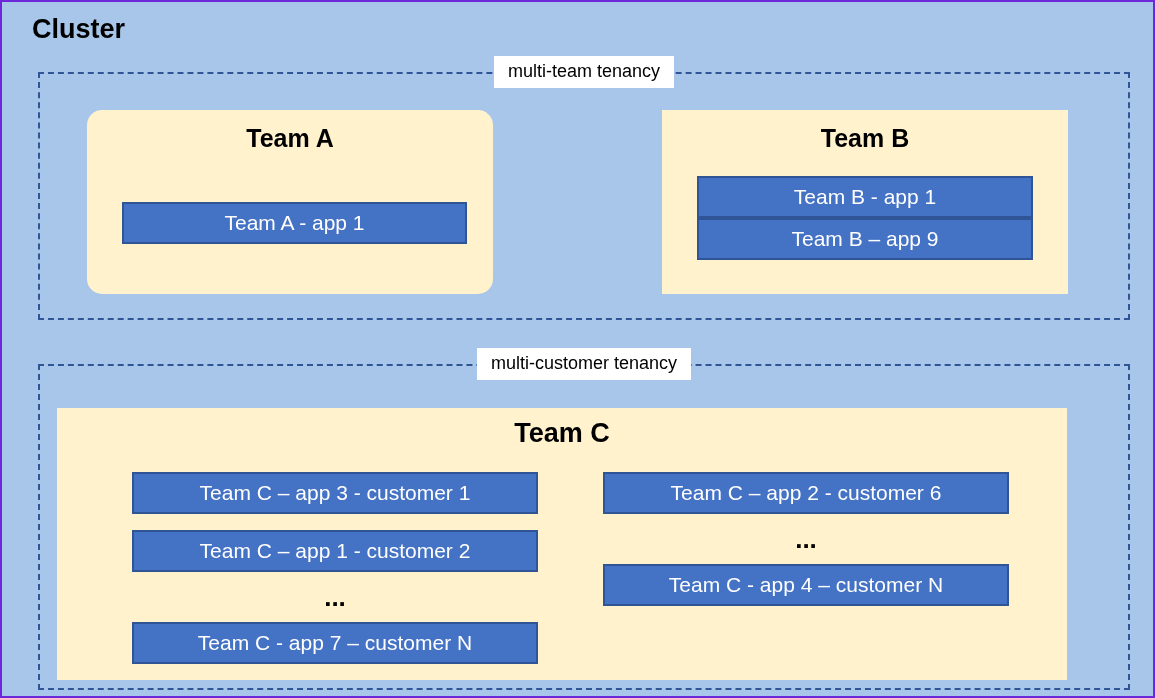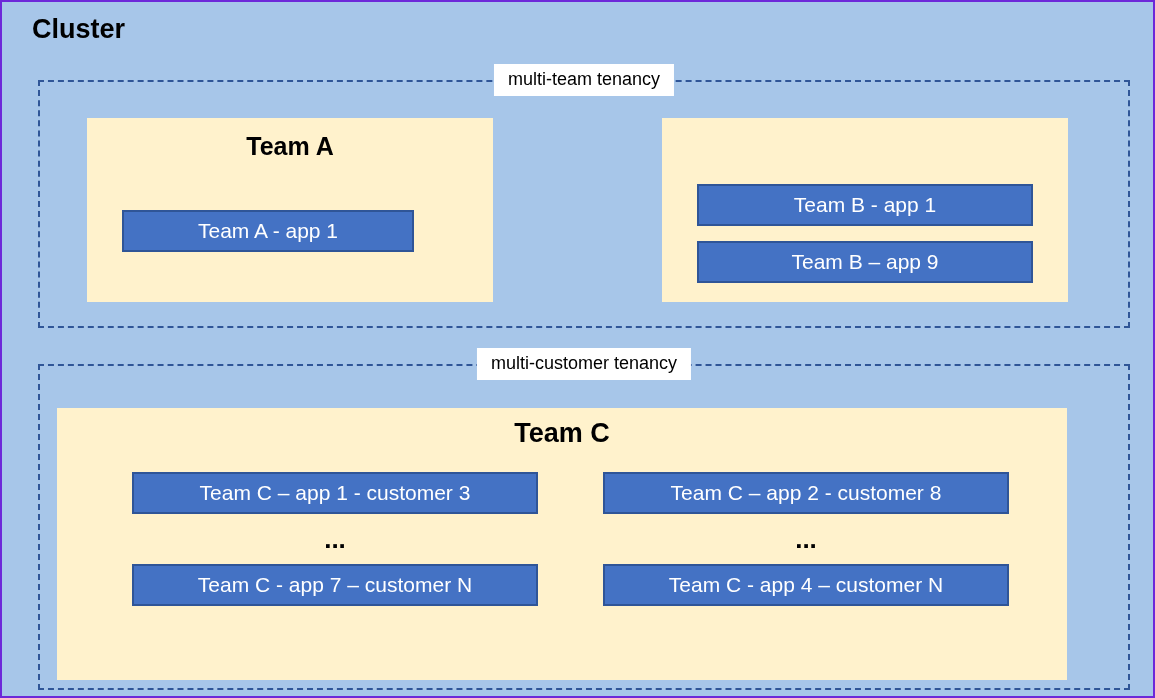--- a/index.html
+++ b/index.html
@@ -29,21 +29,21 @@
   }
 
   .region {
     position: absolute;
     border: 2px dashed #2F5597;
     box-sizing: border-box;
   }
 
   .region-multi-team {
     left: 36px;
-    top: 78px;
+    top: 70px;
     width: 1092px;
     height: 248px;
   }
 
   .region-multi-customer {
     left: 36px;
     top: 362px;
     width: 1092px;
     height: 326px;
   }
@@ -60,21 +60,21 @@
     white-space: nowrap;
     line-height: 1.2;
   }
 
   .team-box {
     position: absolute;
     background: #FFF2CC;
     box-sizing: border-box;
   }
 
-  .team-a { left: 47px;  top: 36px; width: 406px; height: 184px; }
+  .team-a { left: 47px;  top: 36px; width: 406px; height: 184px; border-radius: 15px; }
   .team-b { left: 622px; top: 36px; width: 406px; height: 184px; }
   .team-c { left: 17px;  top: 42px; width: 1010px; height: 272px; }
 
   .team-title {
     text-align: center;
     font-weight: bold;
     font-size: 25px;
     color: #000000;
     padding-top: 14px;
   }
@@ -94,31 +94,30 @@
     display: flex;
     align-items: center;
     justify-content: center;
     white-space: nowrap;
   }
 
   .team-a .app-box {
     position: absolute;
     left: 35px;
     top: 92px;
-    width: 292px;
+    width: 345px;
   }
 
   .team-b .app-stack {
     position: absolute;
     left: 35px;
     top: 66px;
     width: 336px;
     display: flex;
     flex-direction: column;
-    gap: 15px;
   }
 
   .team-c-columns {
     position: absolute;
     left: 0;
     top: 64px;
     width: 100%;
     box-sizing: border-box;
     padding: 0 58px 0 75px;
     display: flex;
@@ -149,43 +148,45 @@
 
   <div class="region region-multi-team">
     <div class="region-label">multi-team tenancy</div>
 
     <div class="team-box team-a">
       <div class="team-title">Team A</div>
       <div class="app-box">Team A - app 1</div>
     </div>
 
     <div class="team-box team-b">
+      <div class="team-title">Team B</div>
       <div class="app-stack">
         <div class="app-box">Team B - app 1</div>
         <div class="app-box">Team B – app 9</div>
       </div>
     </div>
   </div>
 
   <div class="region region-multi-customer">
     <div class="region-label">multi-customer tenancy</div>
 
     <div class="team-box team-c">
       <div class="team-title">Team C</div>
 
       <div class="team-c-columns">
 
         <div class="app-column">
-          <div class="app-box">Team C – app 1 - customer 3</div>
+          <div class="app-box">Team C – app 3 - customer 1</div>
+          <div class="app-box">Team C – app 1 - customer 2</div>
           <div class="ellipsis">...</div>
           <div class="app-box">Team C - app 7 – customer N</div>
         </div>
 
         <div class="app-column">
-          <div class="app-box">Team C – app 2 - customer 8</div>
+          <div class="app-box">Team C – app 2 - customer 6</div>
           <div class="ellipsis">...</div>
           <div class="app-box">Team C - app 4 – customer N</div>
         </div>
 
       </div>
     </div>
   </div>
 
 </div>
 

